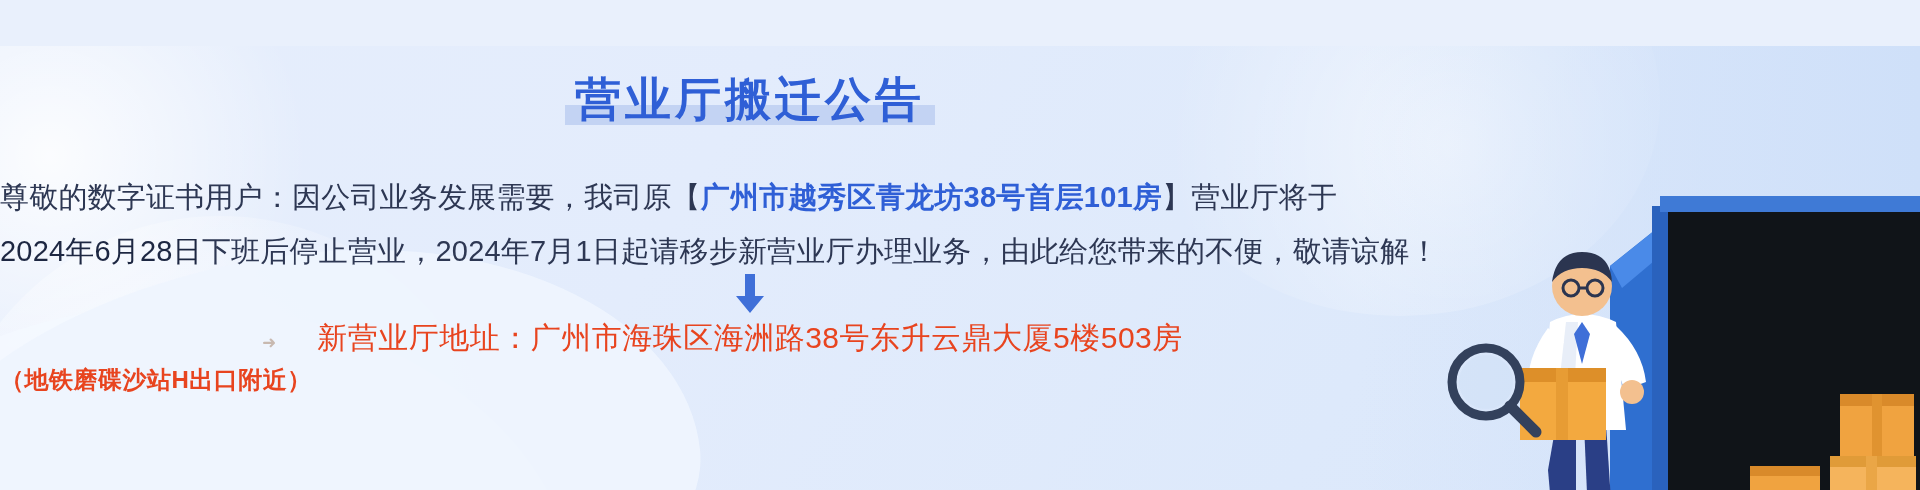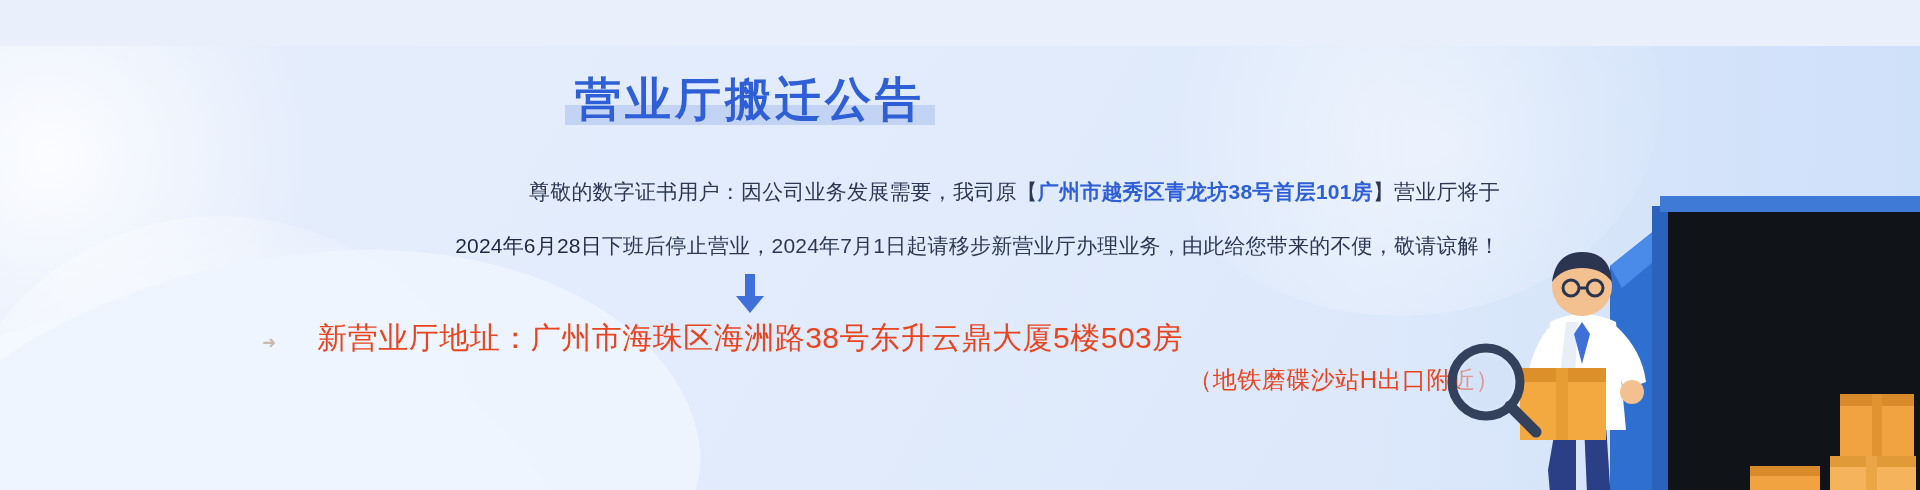--- a/index.html
+++ b/index.html
@@ -47,41 +47,41 @@
     font-size:46px;font-weight:bold;letter-spacing:4px;
     color:#2f5fd6;line-height:1.1;padding:2px 10px;
   }
   #title-hl{
     position:absolute;left:0;right:0;bottom:2px;height:20px;
     background:#c3d3f3;z-index:0;
   }
   #title-text{position:relative;z-index:1;}
 
   .para{
-    position:absolute;width:1500px;text-align:right;
-    color:#2d3753;font-size:21px;line-height:1.35;
+    position:absolute;width:1500px;text-align:left;
+    color:#2d3753;font-size:29px;line-height:1.35;
     letter-spacing:.2px;white-space:nowrap;
   }
   #line1{left:0;top:132px;}
   #line2{left:0;top:186px;}
   .hl-blue{color:#2f5fd6;font-weight:bold;}
   .hl-bold{color:#1d2742;font-weight:normal;}
 
   #arrow{
     position:absolute;left:0;top:228px;width:1500px;text-align:center;
   }
   #arrow svg{display:inline-block;}
 
   #addr1{
     position:absolute;left:0;top:272px;width:1500px;text-align:center;
     color:#e8441f;font-size:30px;font-weight:normal;letter-spacing:.5px;white-space:nowrap;
   }
   #addr2{
-    position:absolute;left:0;top:318px;width:1500px;text-align:right;
-    color:#e8441f;font-size:24px;font-weight:normal;letter-spacing:.5px;white-space:nowrap;
+    position:absolute;left:0;top:318px;width:1500px;text-align:left;
+    color:#e8441f;font-size:24px;font-weight:bold;letter-spacing:.5px;white-space:nowrap;
   }
   #little-arrow{
     position:absolute;left:262px;top:286px;color:#c8b9b0;font-size:17px;
   }
 
   
   #illo{position:absolute;right:0;bottom:0;width:560px;height:400px;}
 </style>
 </head>
 <body>

